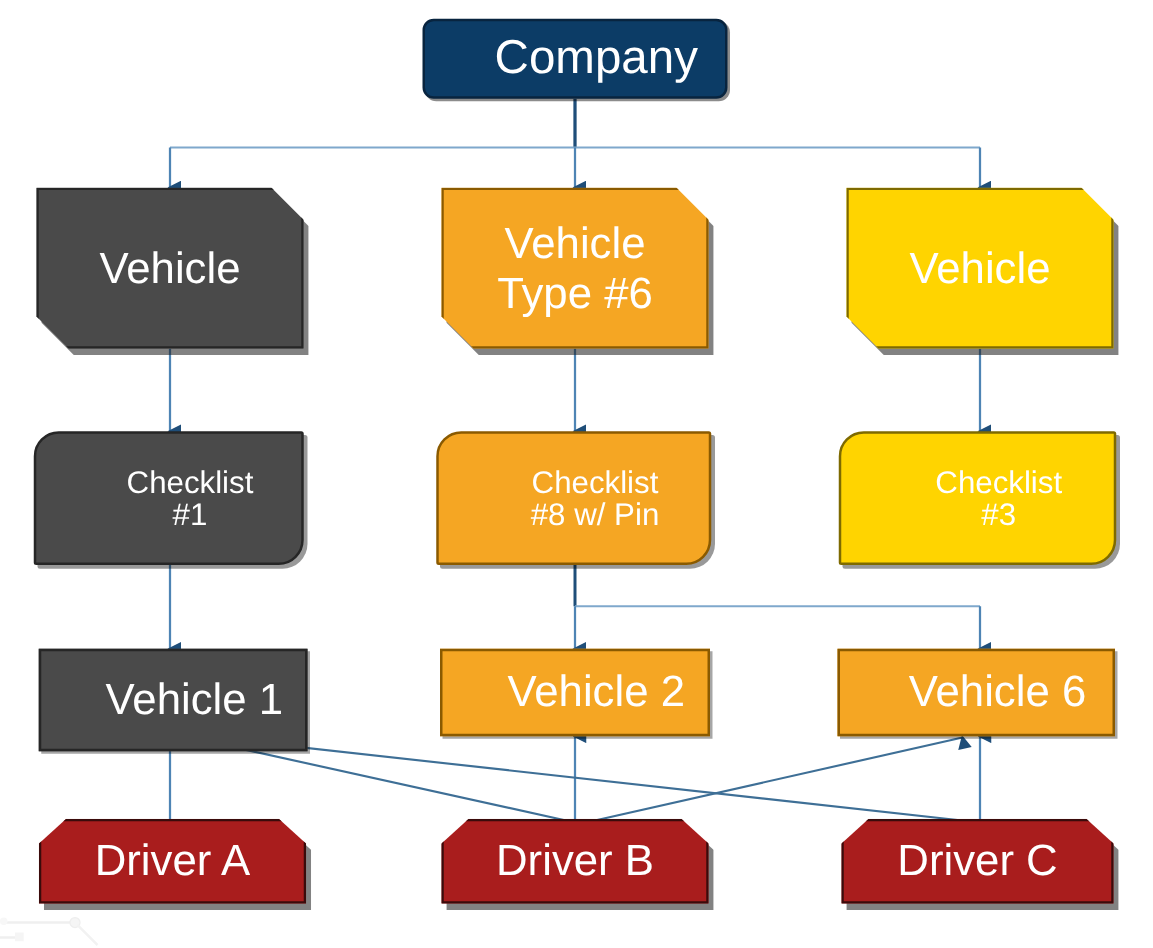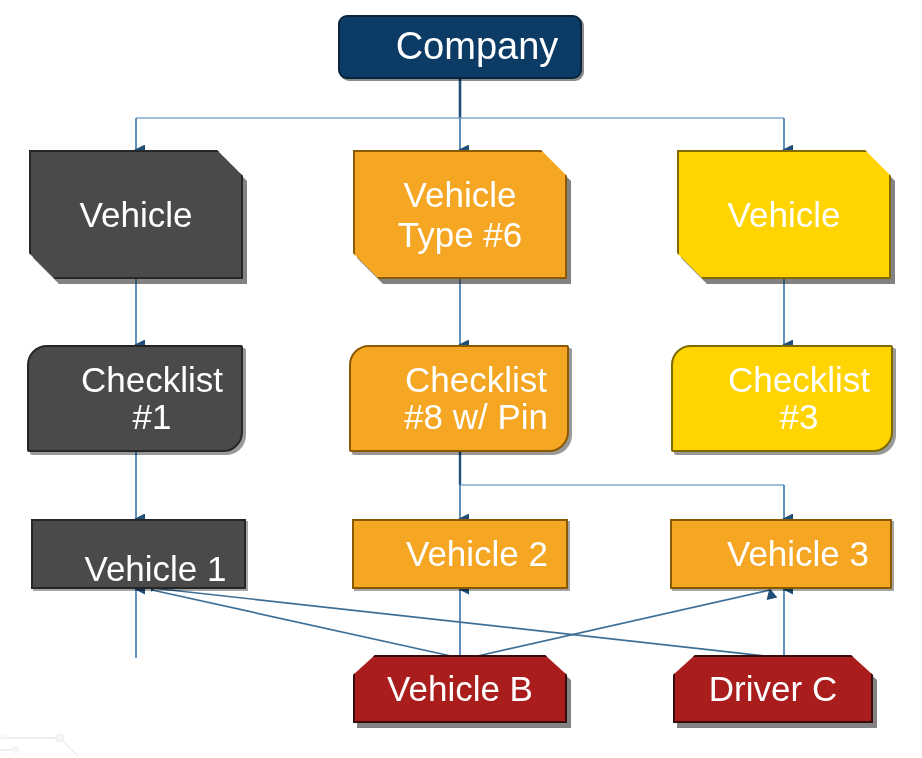--- a/index.html
+++ b/index.html
@@ -28,21 +28,21 @@
   .company{
     background:#0C3C66;
     border:2px solid #08243F;
     border-radius:9px;
     font-size:38px;
     box-shadow:2px 2px 0 rgba(0,0,0,.45);
   }
 
   
   .checklist{
-    font-size:35px;
+    font-size:25px;
     border-radius:20px 2px 20px 2px;
     box-shadow:3px 3px 0 rgba(0,0,0,.4);
   }
 
   
   .vehicle{
     font-size:35px;
     box-shadow:2px 2px 0 rgba(0,0,0,.35);
   }
 
@@ -154,38 +154,44 @@
   <div class="node checklist t-orange" style="left:349px;top:345px;width:220px;height:107px;flex-direction:column;">
     <span>Checklist</span>
     <span>#8 w/ Pin</span>
   </div>
 
   <div class="node checklist t-yellow" style="left:671px;top:345px;width:222px;height:107px;flex-direction:column;">
     <span>Checklist</span>
     <span>#3</span>
   </div>
 
-  <div class="node vehicle t-dark" style="left:31px;top:519px;width:215px;height:70px;align-items:flex-end;">
+  <div class="node vehicle t-dark" style="left:31px;top:519px;width:215px;height:82px;">
     <span>Vehicle 1</span>
   </div>
   <div class="node vehicle t-orange" style="left:352px;top:519px;width:216px;height:70px;">
     <span>Vehicle 2</span>
   </div>
   <div class="node vehicle t-orange" style="left:670px;top:519px;width:222px;height:70px;">
-    <span>Vehicle 3</span>
+    <span>Vehicle 6</span>
   </div>
 
+  <div class="clipwrap" style="left:31px;top:655px;width:214px;height:68px;">
+    <div class="drop" style="clip-path:polygon(22px 0, calc(100% - 22px) 0, 100% 20px, 100% 100%, 0 100%, 0 20px);"></div>
+    <div class="face t-red" style="clip-path:polygon(22px 0, calc(100% - 22px) 0, 100% 20px, 100% 100%, 0 100%, 0 20px);font-size:35px;">
+      <span>Driver A</span>
+    </div>
+  </div>
 
   <div class="clipwrap" style="left:353px;top:655px;width:214px;height:68px;">
     <div class="drop" style="clip-path:polygon(22px 0, calc(100% - 22px) 0, 100% 20px, 100% 100%, 0 100%, 0 20px);"></div>
     <div class="face t-red" style="clip-path:polygon(22px 0, calc(100% - 22px) 0, 100% 20px, 100% 100%, 0 100%, 0 20px);font-size:35px;">
-      <span>Vehicle B</span>
+      <span>Driver B</span>
     </div>
   </div>
 
-  <div class="clipwrap" style="left:673px;top:655px;width:200px;height:68px;text-align:center;">
+  <div class="clipwrap" style="left:673px;top:655px;width:218px;height:68px;text-align:center;">
     <div class="drop" style="clip-path:polygon(22px 0, calc(100% - 22px) 0, 100% 20px, 100% 100%, 0 100%, 0 20px);"></div>
     <div class="face t-red" style="clip-path:polygon(22px 0, calc(100% - 22px) 0, 100% 20px, 100% 100%, 0 100%, 0 20px);font-size:35px;">
       <span>Driver C</span>
     </div>
   </div>
 
 </div>
 
 </body></html>

